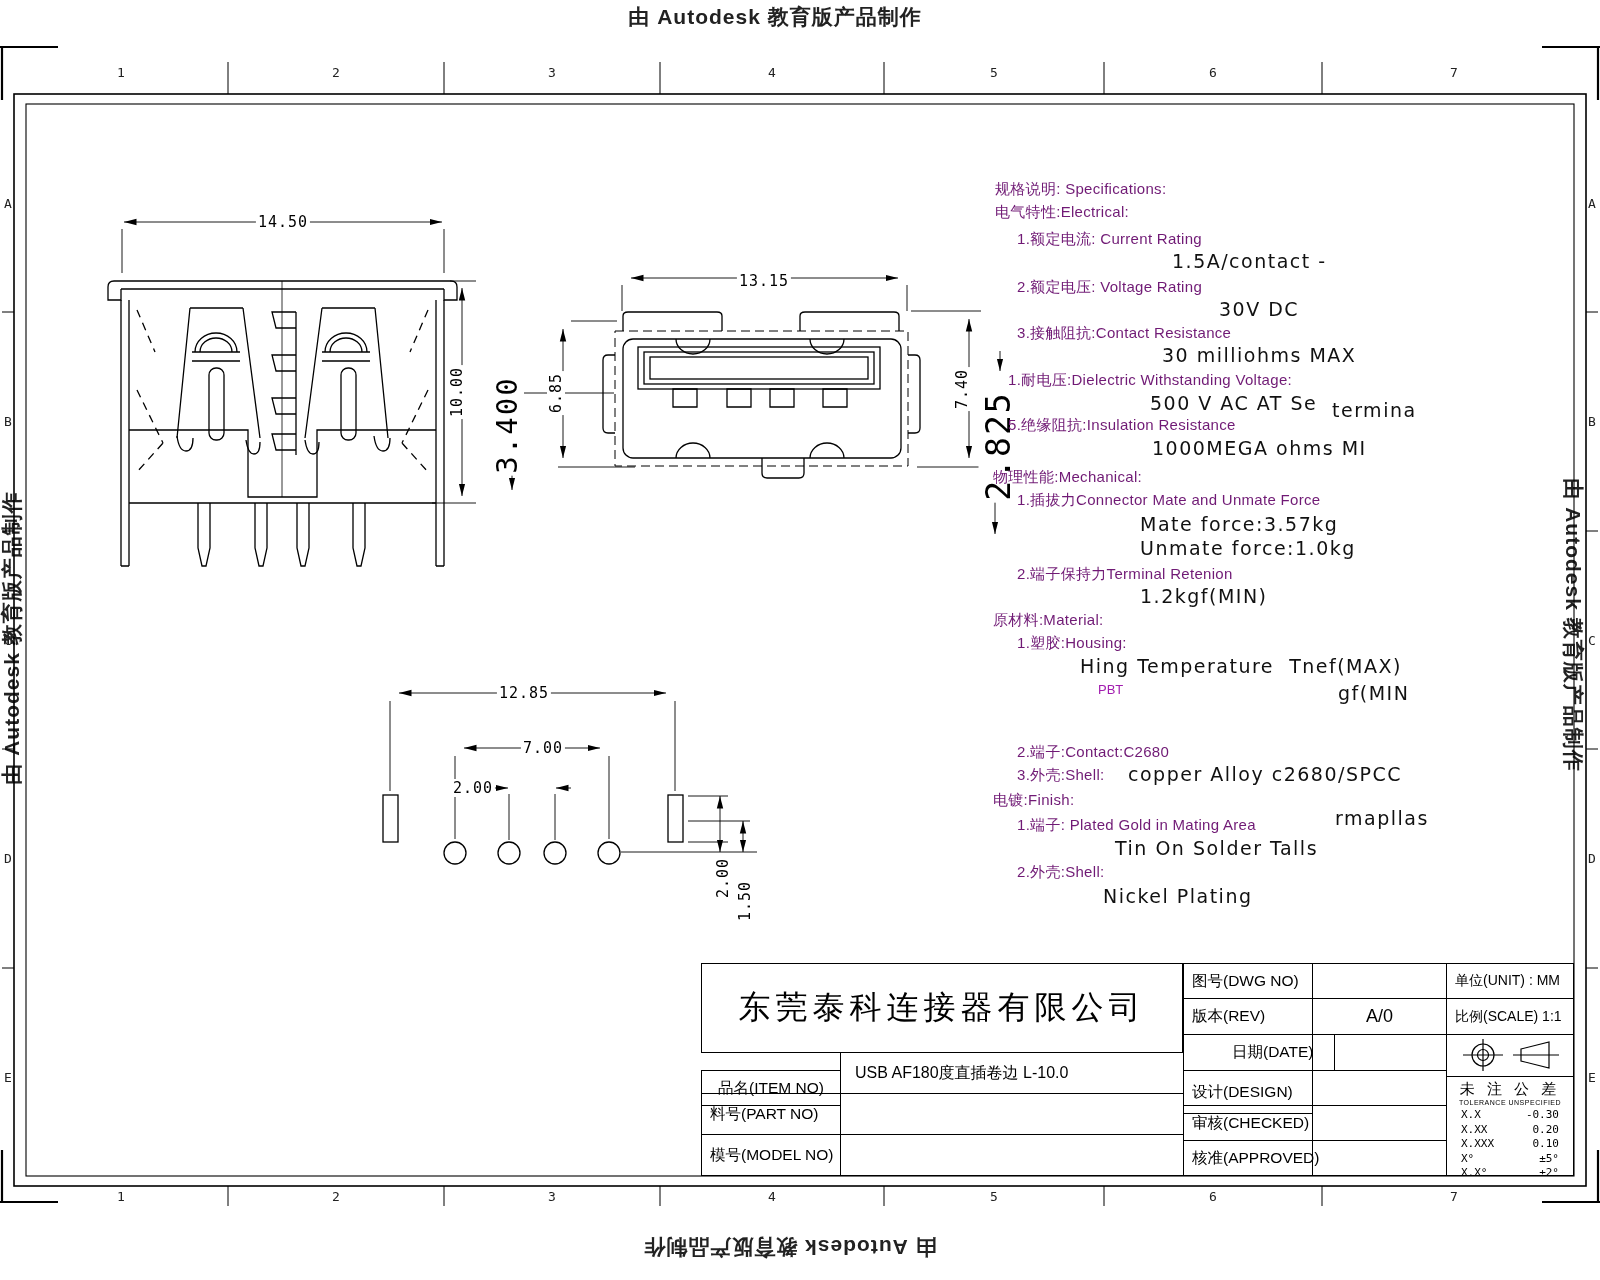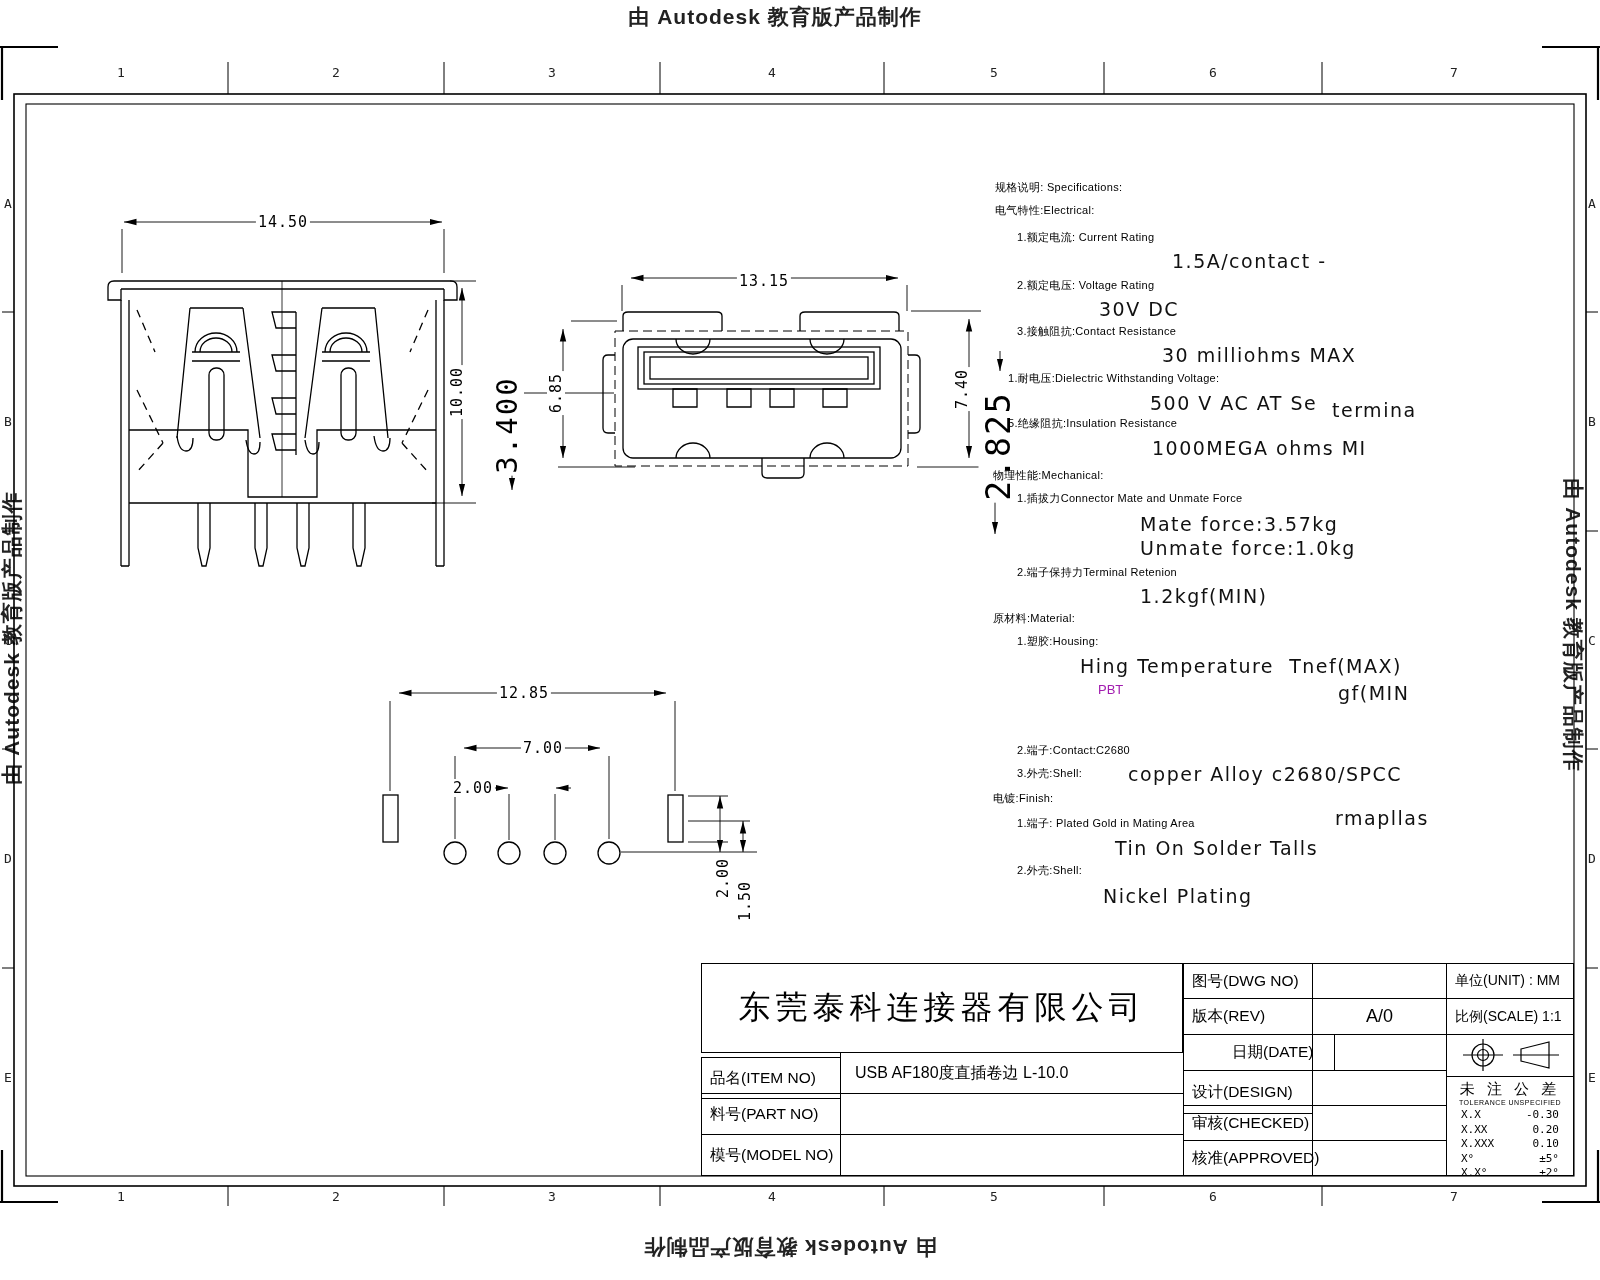--- a/index.html
+++ b/index.html
@@ -19,21 +19,21 @@
   .zone{position:absolute;font-family:"DejaVu Sans Mono",monospace;font-size:13px;
     color:#222;transform:translate(-50%,-50%);}
   
   .dim{position:absolute;font-family:"DejaVu Sans Mono",monospace;font-size:15px;
     letter-spacing:1px;background:#fff;padding:0 2px;white-space:nowrap;
     transform:translate(-50%,-50%);}
   .dim.v{transform:translate(-50%,-50%) rotate(-90deg);}
   .dim.big{font-size:29px;letter-spacing:2px;font-weight:500;}
   .dim.big2{font-size:33px;letter-spacing:2px;font-weight:500;}
   
-  .cad{position:absolute;font-size:11px;letter-spacing:0.3px;white-space:pre;color:#000000;}
+  .cad{position:absolute;font-size:15px;letter-spacing:0.3px;white-space:pre;color:#701a75;}
   .cads{position:absolute;font-size:13px;white-space:pre;color:#a21caf;}
   .val{position:absolute;font-family:"DejaVu Sans",sans-serif;font-size:19px;
     letter-spacing:1.5px;white-space:pre;color:#111;}
   
   #titleblock{position:absolute;left:701px;top:963px;width:873px;height:213px;}
   .tb{position:absolute;border:1.2px solid #000;box-sizing:border-box;
     display:flex;align-items:center;background:#fff0;}
   .tb-label{padding-left:8px;font-size:15.5px;white-space:nowrap;}
   .tb-company{justify-content:center;font-size:32px;letter-spacing:5px;white-space:nowrap;}
   .tb-value{padding-left:14px;font-size:16px;white-space:nowrap;}
@@ -187,21 +187,21 @@
 <div class="dim" style="left:543px;top:748px;">7.00</div>
 <div class="dim" style="left:473px;top:788px;">2.00</div>
 <div class="dim v" style="left:723px;top:878px;">2.00</div>
 <div class="dim v" style="left:745px;top:901px;">1.50</div>
 
 <div class="cad" style="left:995px;top:180px;">规格说明: Specifications:</div>
 <div class="cad" style="left:995px;top:203px;">电气特性:Electrical:</div>
 <div class="cad" style="left:1017px;top:230px;">1.额定电流: Current Rating</div>
 <div class="val" style="left:1172px;top:250px;">1.5A/contact -</div>
 <div class="cad" style="left:1017px;top:278px;">2.额定电压: Voltage Rating</div>
-<div class="val" style="left:1099px;top:298px;">30V DC</div>
+<div class="val" style="left:1219px;top:298px;">30V DC</div>
 <div class="cad" style="left:1017px;top:324px;">3.接触阻抗:Contact Resistance</div>
 <div class="val" style="left:1162px;top:344px;">30 milliohms MAX</div>
 <div class="cad" style="left:1008px;top:371px;">1.耐电压:Dielectric Withstanding Voltage:</div>
 <div class="val" style="left:1150px;top:392px;">500 V AC AT Se</div>
 <div class="val" style="left:1332px;top:399px;">termina</div>
 <div class="cad" style="left:1008px;top:416px;">5.绝缘阻抗:Insulation Resistance</div>
 <div class="val" style="left:1152px;top:437px;">1000MEGA ohms MI</div>
 <div class="cad" style="left:993px;top:468px;">物理性能:Mechanical:</div>
 <div class="cad" style="left:1017px;top:491px;">1.插拔力Connector Mate and Unmate Force</div>
 <div class="val" style="left:1140px;top:513px;">Mate force:3.57kg</div>
@@ -219,21 +219,21 @@
 <div class="cad" style="left:993px;top:791px;">电镀:Finish:</div>
 <div class="cad" style="left:1017px;top:816px;">1.端子: Plated Gold in Mating Area</div>
 <div class="val" style="left:1335px;top:807px;">rmapllas</div>
 <div class="val" style="left:1115px;top:837px;">Tin On Solder Talls</div>
 <div class="cad" style="left:1017px;top:863px;">2.外壳:Shell:</div>
 <div class="val" style="left:1103px;top:885px;">Nickel Plating</div>
 
 <div id="titleblock">
   <div class="tb tb-company" style="left:0;top:0;width:482px;height:90px;">东莞泰科连接器有限公司</div>
 
-  <div class="tb" style="left:0;top:94px;width:140px;height:42px;">
+  <div class="tb" style="left:0;top:107px;width:140px;height:36px;padding-left:8px;">
       <span class="tb-label">品名(ITEM NO)</span>
     </div>
   <div class="tb tb-value" style="left:139px;top:89px;width:344px;height:42px;">USB AF180度直插卷边 L-10.0</div>
   <div class="tb" style="left:0;top:130px;width:140px;height:42px;">
       <span class="tb-label">料号(PART NO)</span>
     </div>
   <div class="tb" style="left:139px;top:130px;width:344px;height:42px;"></div>
   <div class="tb" style="left:0;top:171px;width:140px;height:42px;">
       <span class="tb-label">模号(MODEL NO)</span>
     </div>

